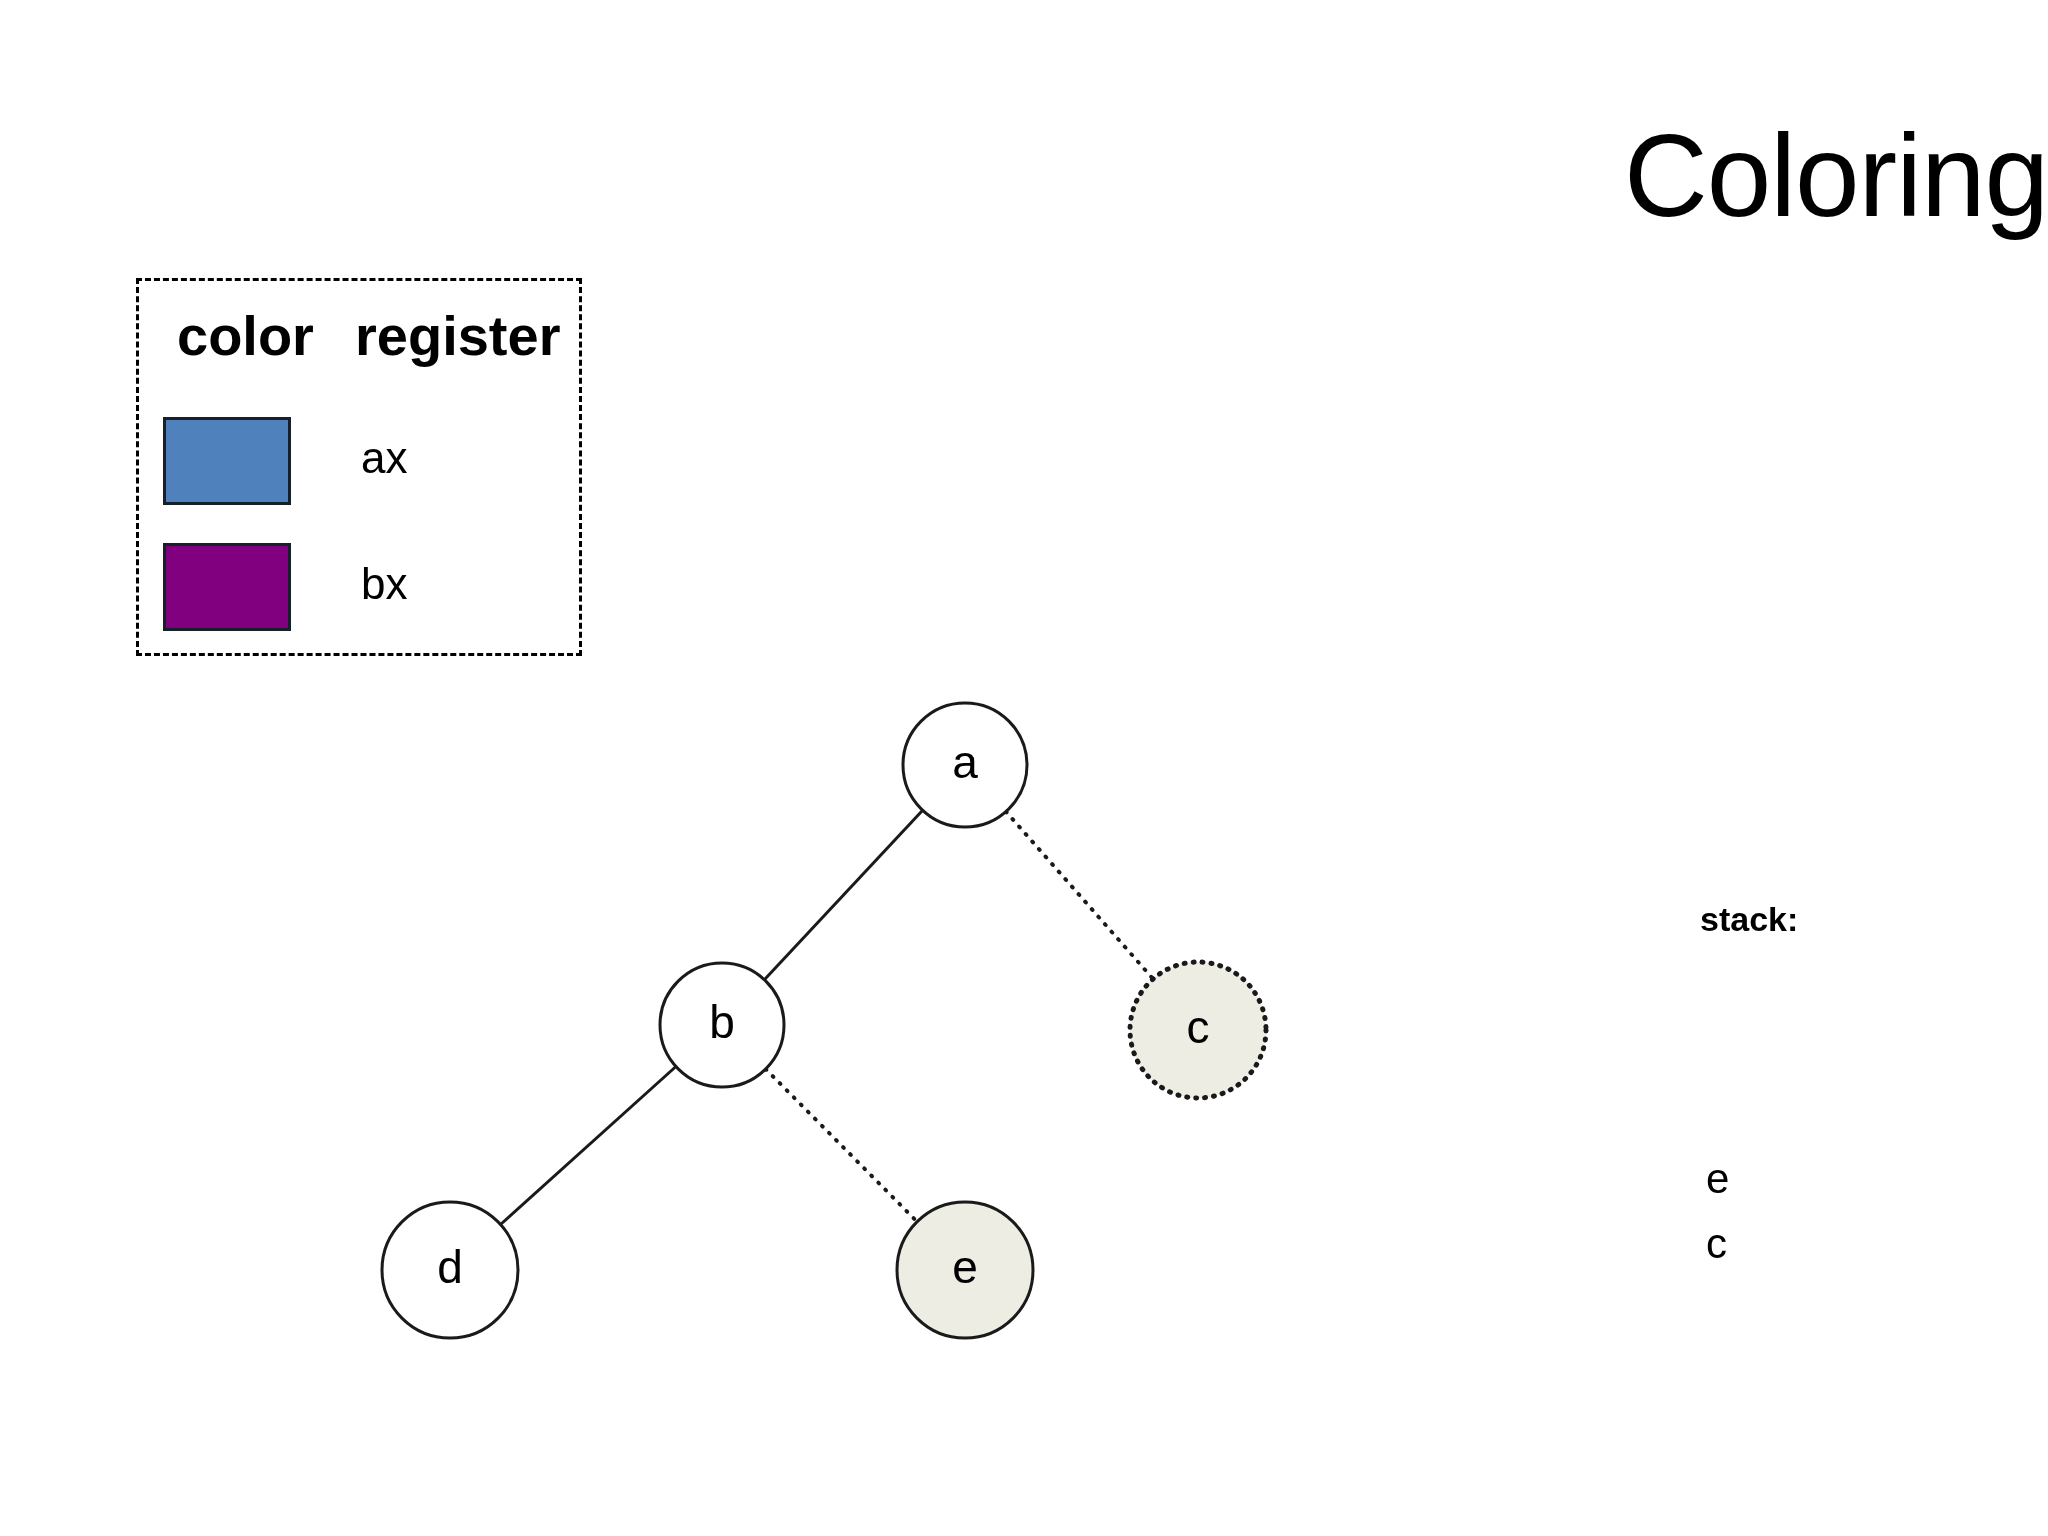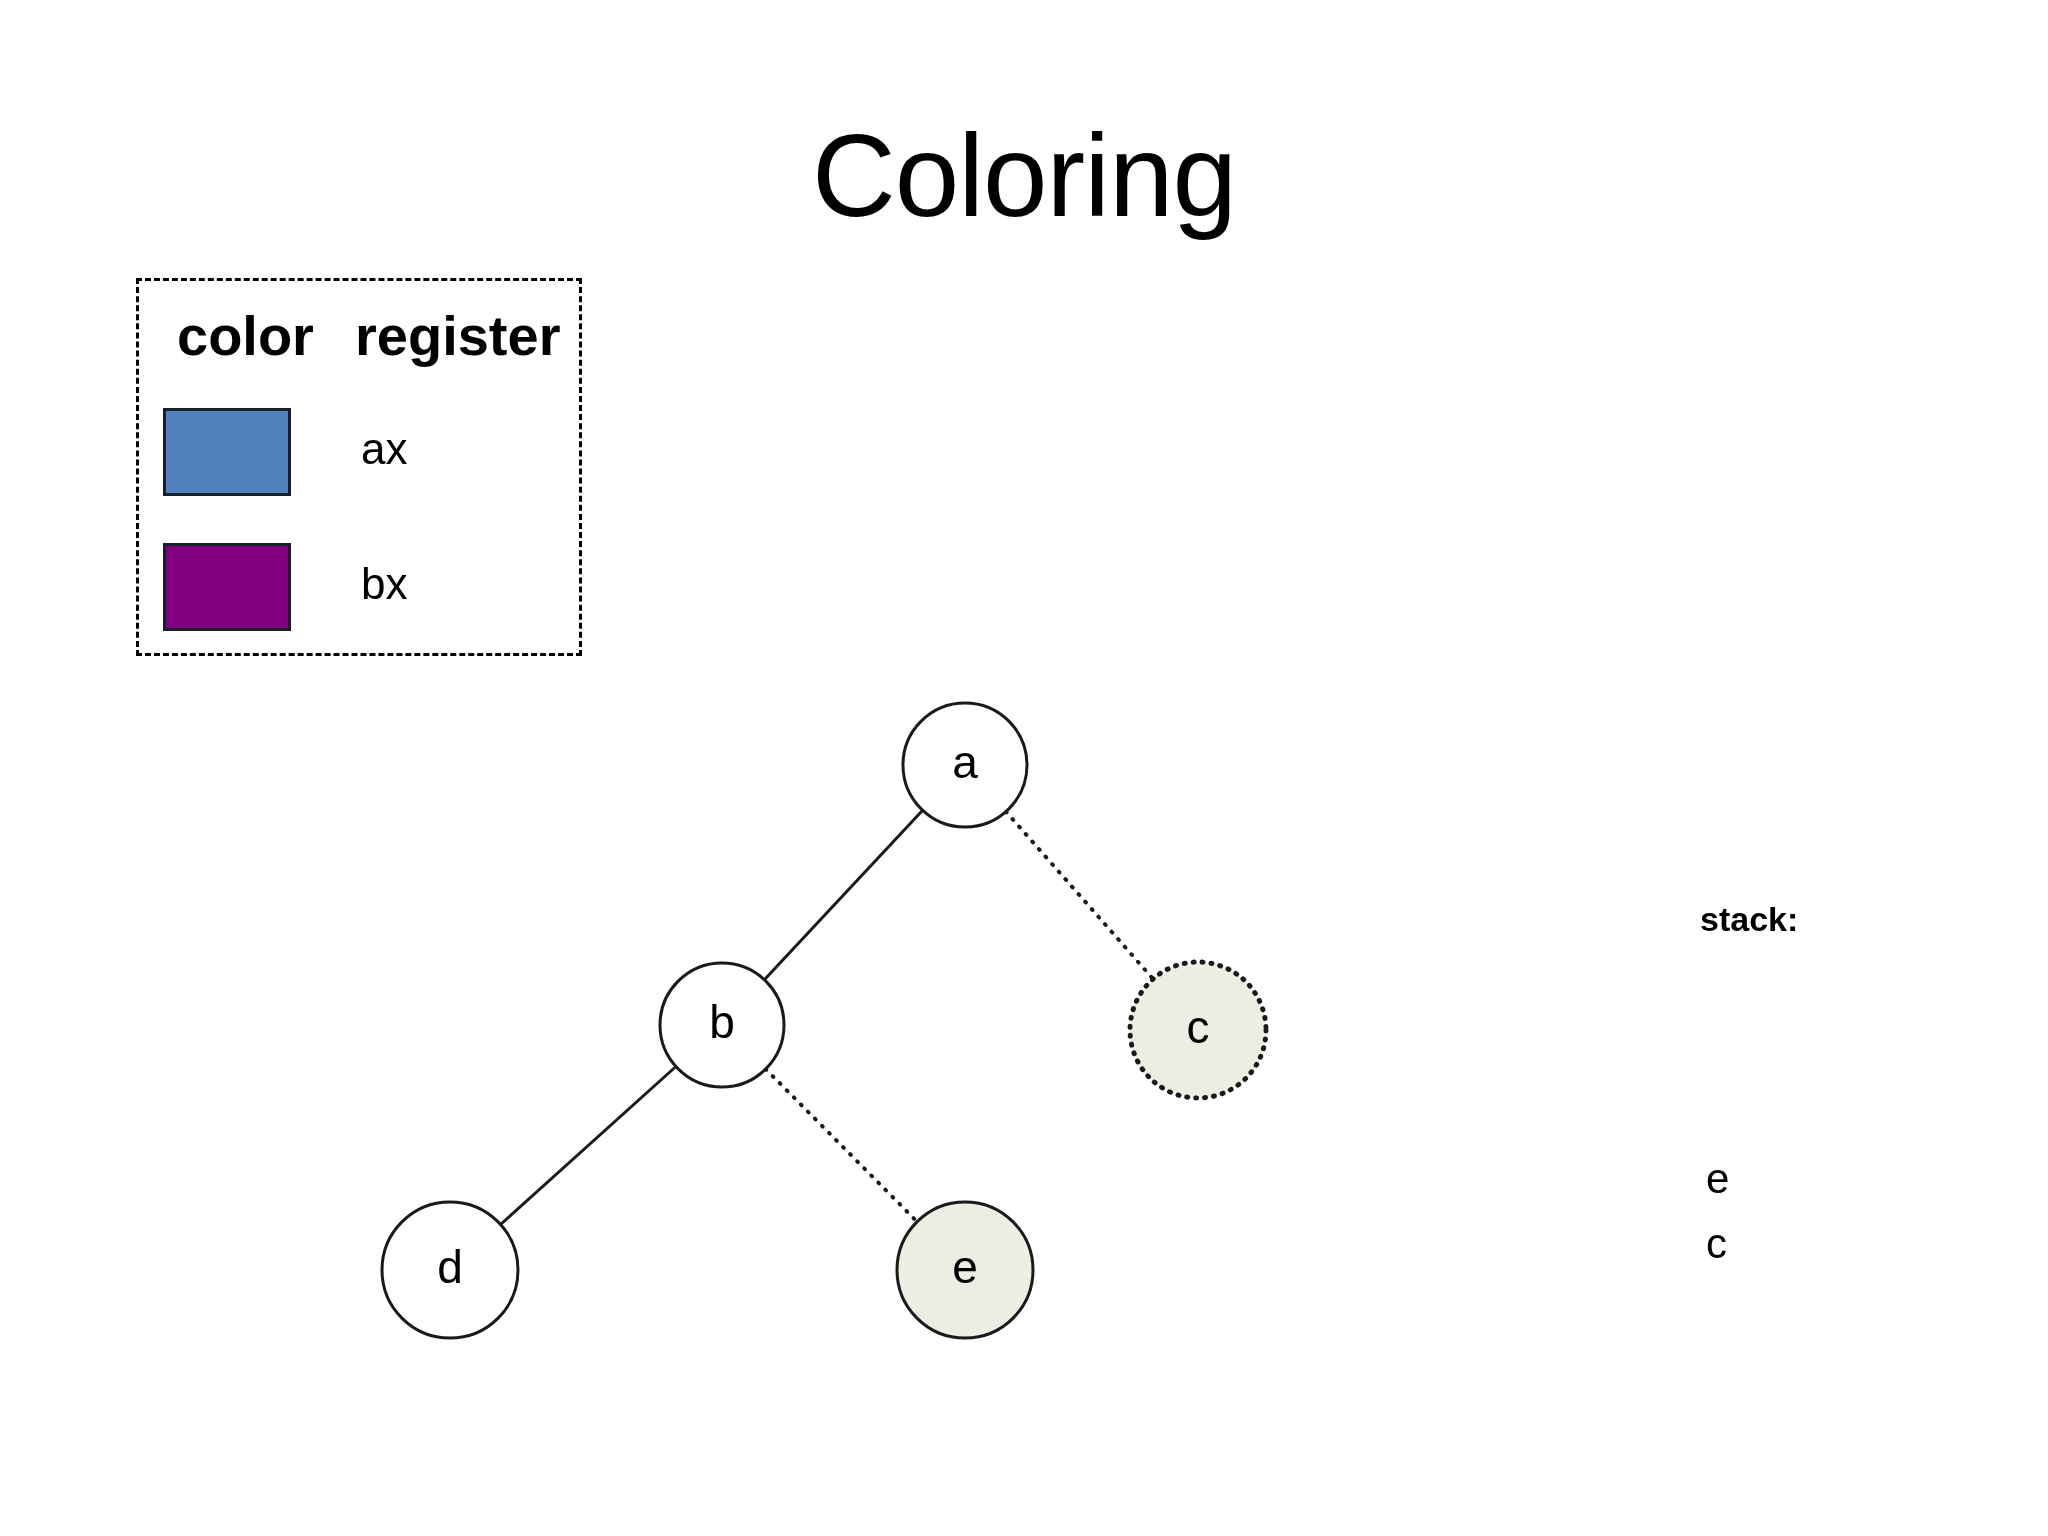--- a/index.html
+++ b/index.html
@@ -16,21 +16,21 @@
     font-family: "Liberation Sans", sans-serif;
     color: #000000;
   }
 
   
   #slide-title {
     position: absolute;
     left: 0;
     top: 118px;
     width: 2048px;
-    text-align: center;
+    text-align: right;
     font-size: 116px;
     font-weight: 400;
     line-height: 1;
     letter-spacing: -1px;
     color: #000000;
   }
 
   
   #legend {
     position: absolute;
@@ -45,21 +45,21 @@
     position: absolute;
     top: 22px;
     font-size: 56px;
     font-weight: bold;
     white-space: nowrap;
   }
   #legend-head-color  { left: 38px; }
   #legend-head-register { left: 216px; }
 
   .legend-row { position: absolute; left: 0; width: 100%; height: 90px; }
-  #legend-row-ax { top: 127px; }
+  #legend-row-ax { top: 136px; }
   #legend-row-bx { top: 262px; }
 
   .swatch {
     position: absolute;
     left: 24px;
     top: 0;
     width: 128px;
     height: 88px;
     border: 3px solid #17202a;
     box-sizing: border-box;

